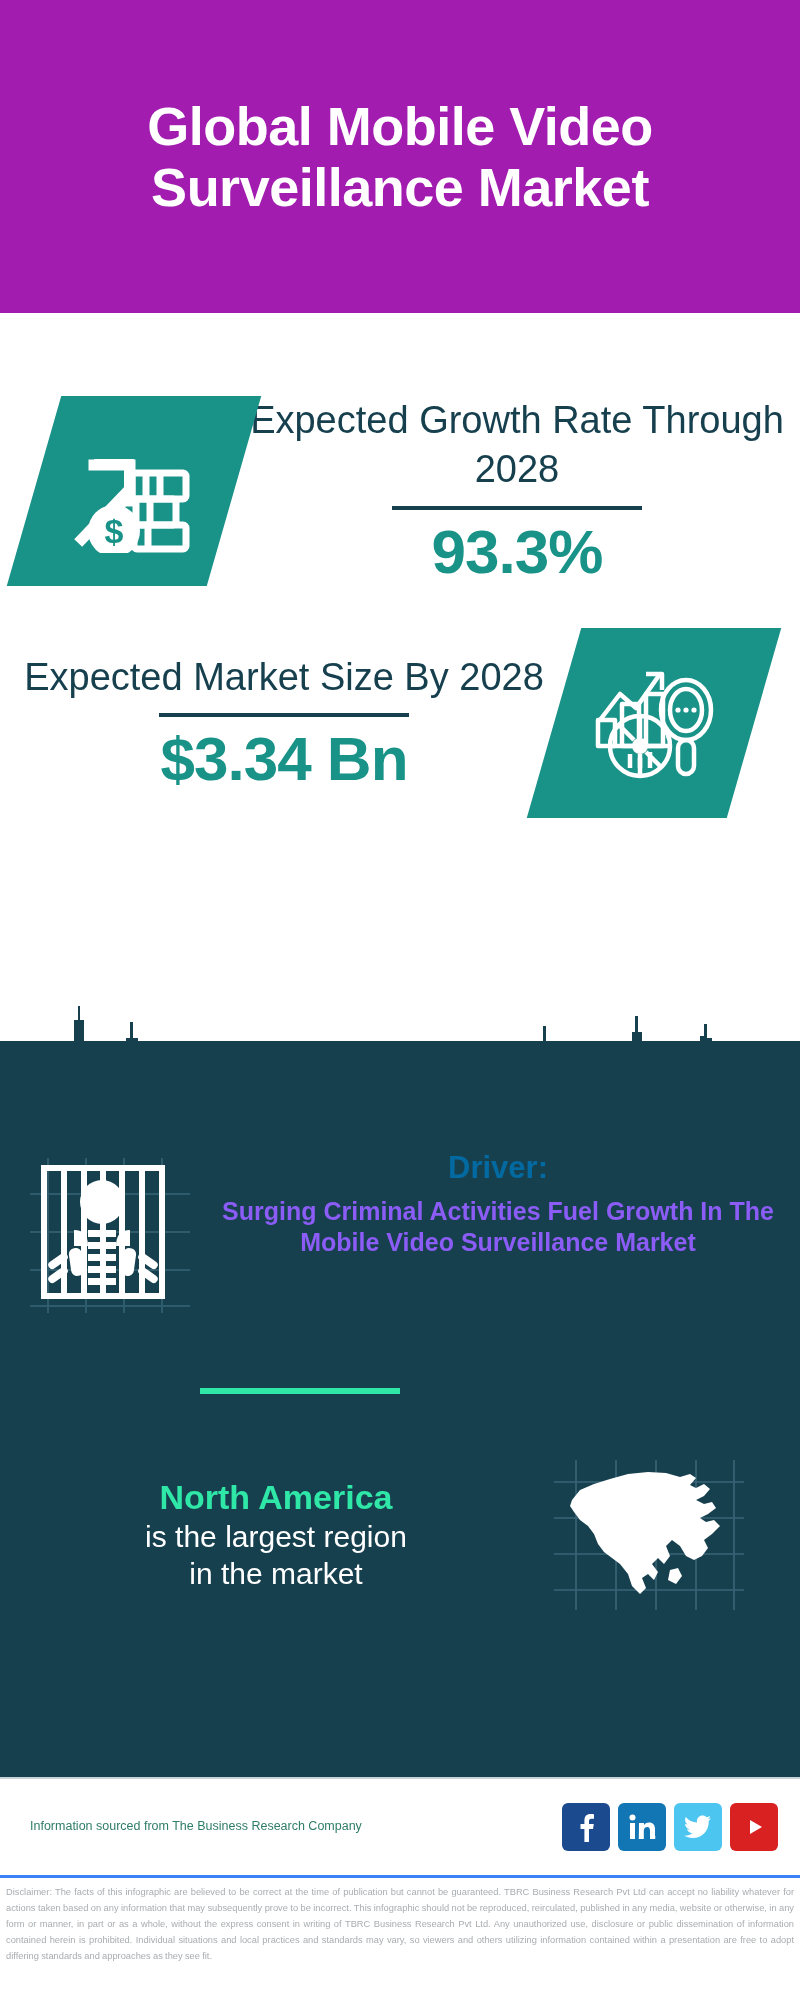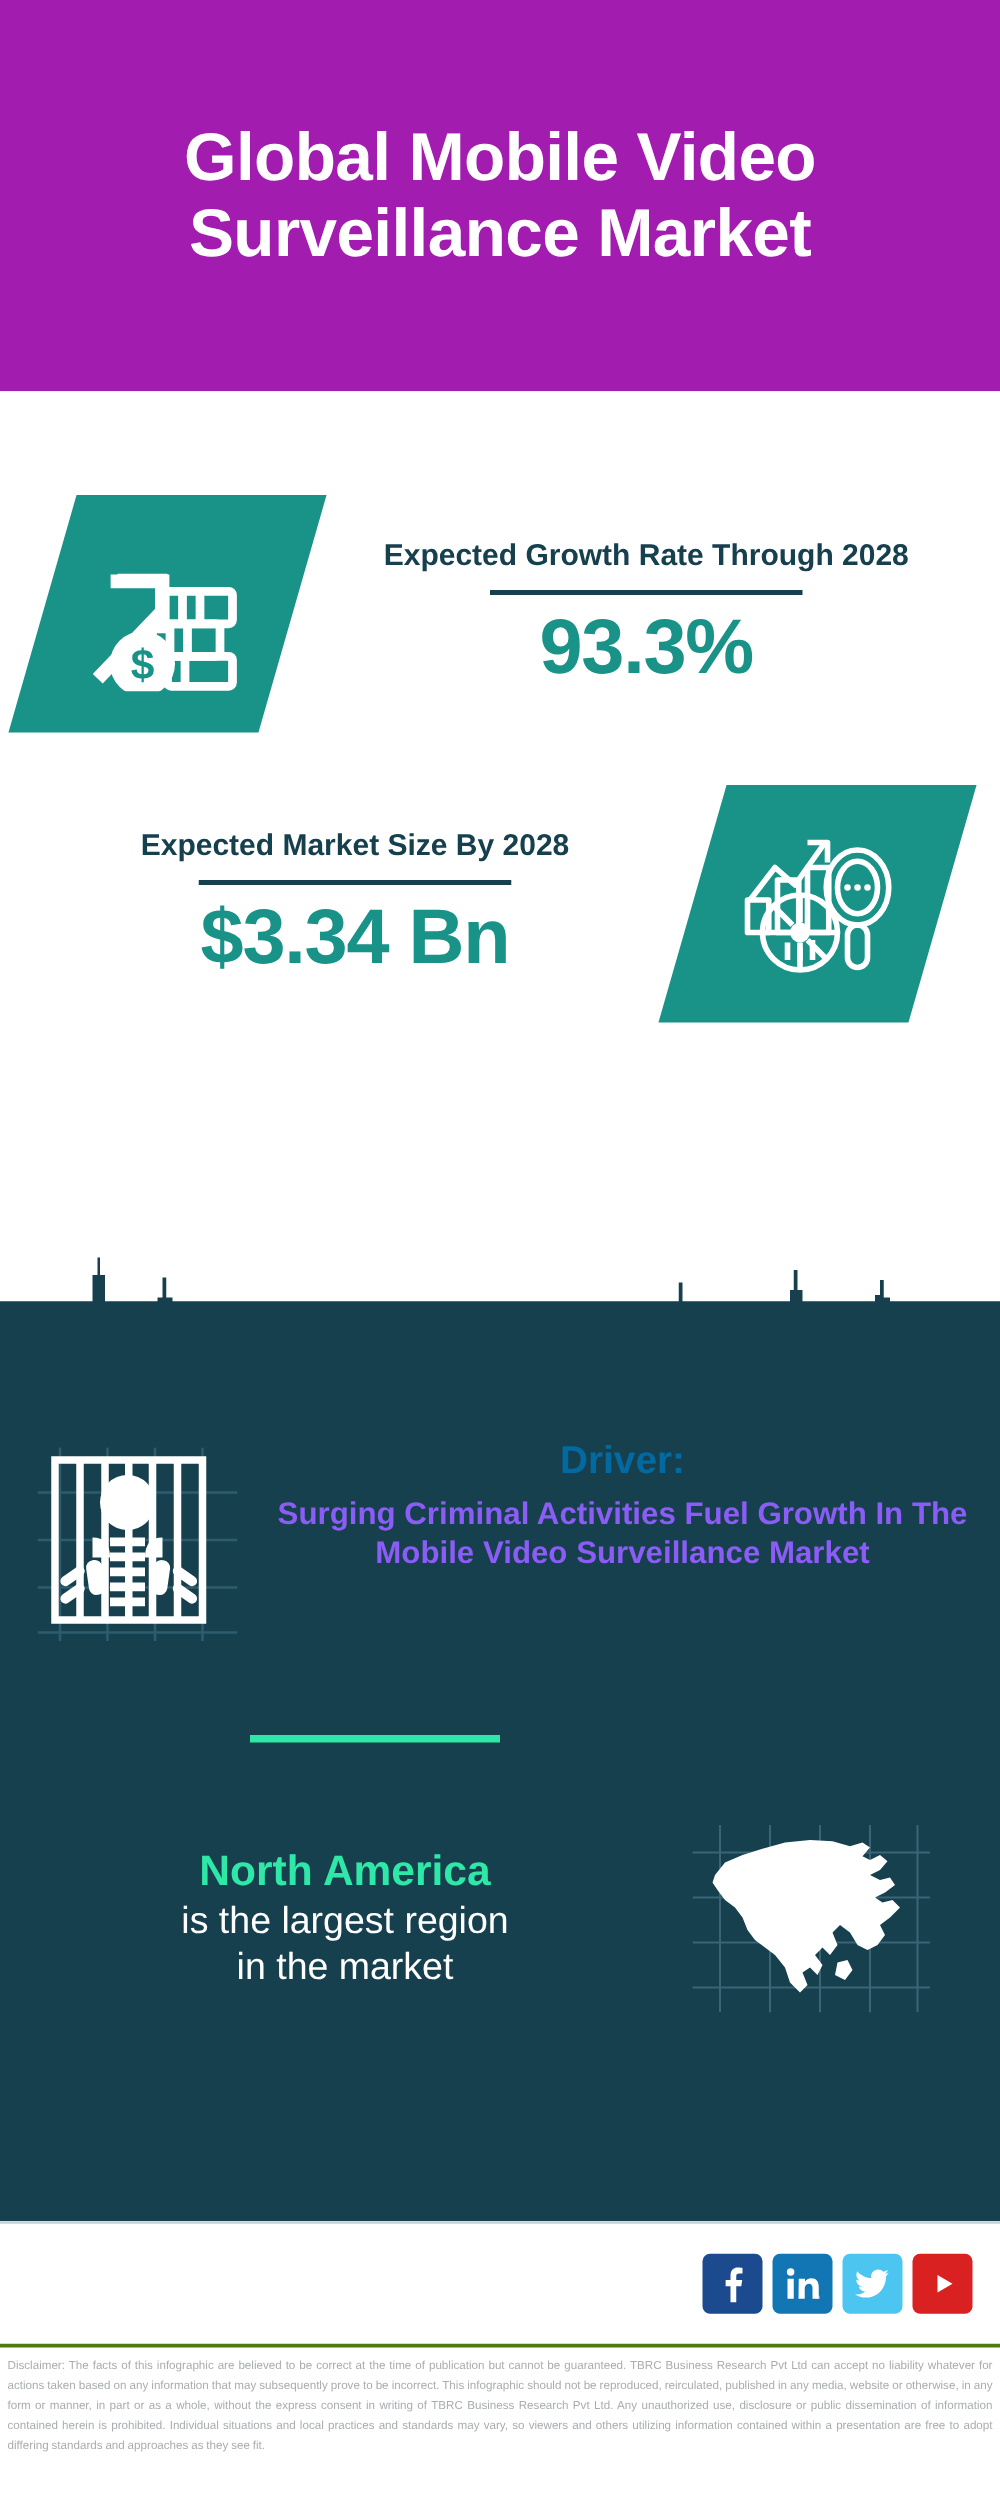--- a/index.html
+++ b/index.html
@@ -46,22 +46,22 @@
     background:#199288;
     transform:skewX(-16deg);
     display:flex; align-items:center; justify-content:center;
     flex:0 0 auto;
   }
   .para-inner { transform:skewX(16deg); display:flex; align-items:center; justify-content:center; }
 
   .stat-text { flex:1 1 auto; display:flex; flex-direction:column; align-items:center; }
   .stat-label {
     color:#17404f;
-    font-size:24px;
-    font-weight:bold;
+    font-size:38px;
+    font-weight:normal;
     line-height:1.28;
     text-align:center;
   }
   .stat-rule {
     width:250px; height:4px; background:#17404f;
     margin:12px 0 8px 0;
   }
   .stat-value {
     color:#199288;
     font-size:62px;
@@ -129,21 +129,21 @@
   }
   .s-fb { background:#1b4a8e; }
   .s-li { background:#1276b5; }
   .s-tw { background:#4cc6f0; }
   .s-yt { background:#d92121; }
 
   
   .disclaimer {
     position:absolute; left:0; top:1875px; width:800px; height:125px;
     background:#ffffff;
-    border-top:3px solid #4d7c0f;
+    border-top:3px solid #3b82f6;
     padding:7px 6px 0 6px;
   }
   .disclaimer p {
     color:#a9adb0; font-size:9.3px; line-height:1.72; text-align:justify;
     font-family:"Liberation Sans", sans-serif;
     word-spacing:-0.3px;
   }
 </style>
 </head>
 <body>
@@ -351,20 +351,21 @@
           L160,60 L166,66 L158,74 L150,80 L154,88 L148,96 L140,100 L132,96 L126,86 L118,80 L112,86
           L116,96 L110,104 L104,98 L98,104 L104,112 L100,120 L94,114 L88,118 L92,128 L86,134 L78,126
           L74,114 L66,104 L58,98 L50,92 L44,84 L40,74 L34,66 L26,60 L20,52 L16,46 Z"></path>
         <path fill="#ffffff" d="M116,110 L124,108 L128,116 L122,124 L114,120 Z"></path>
       </svg>
     </div>
   </div>
 
   <div class="footer">
     <div class="footer-src">
+      <div>Information sourced from The Business Research Company</div>
     </div>
     <div class="social">
       <div class="social-btn s-fb">
         <svg width="24" height="30" viewBox="0 0 24 30">
           <path fill="#ffffff" d="M15 30 V17 h4 l0.8-5 H15 V9.2 c0-1.5 0.4-2.4 2.5-2.4 H20 V2.3 C19.5 2.2 18 2 16.3 2 12.8 2 10.4 4.1 10.4 8.6 V12 H6.5 v5 h3.9 v13 z"></path>
         </svg>
       </div>
       <div class="social-btn s-li">
         <svg width="28" height="28" viewBox="0 0 28 28">
           <rect x="2" y="10" width="5" height="16" fill="#ffffff"></rect>

